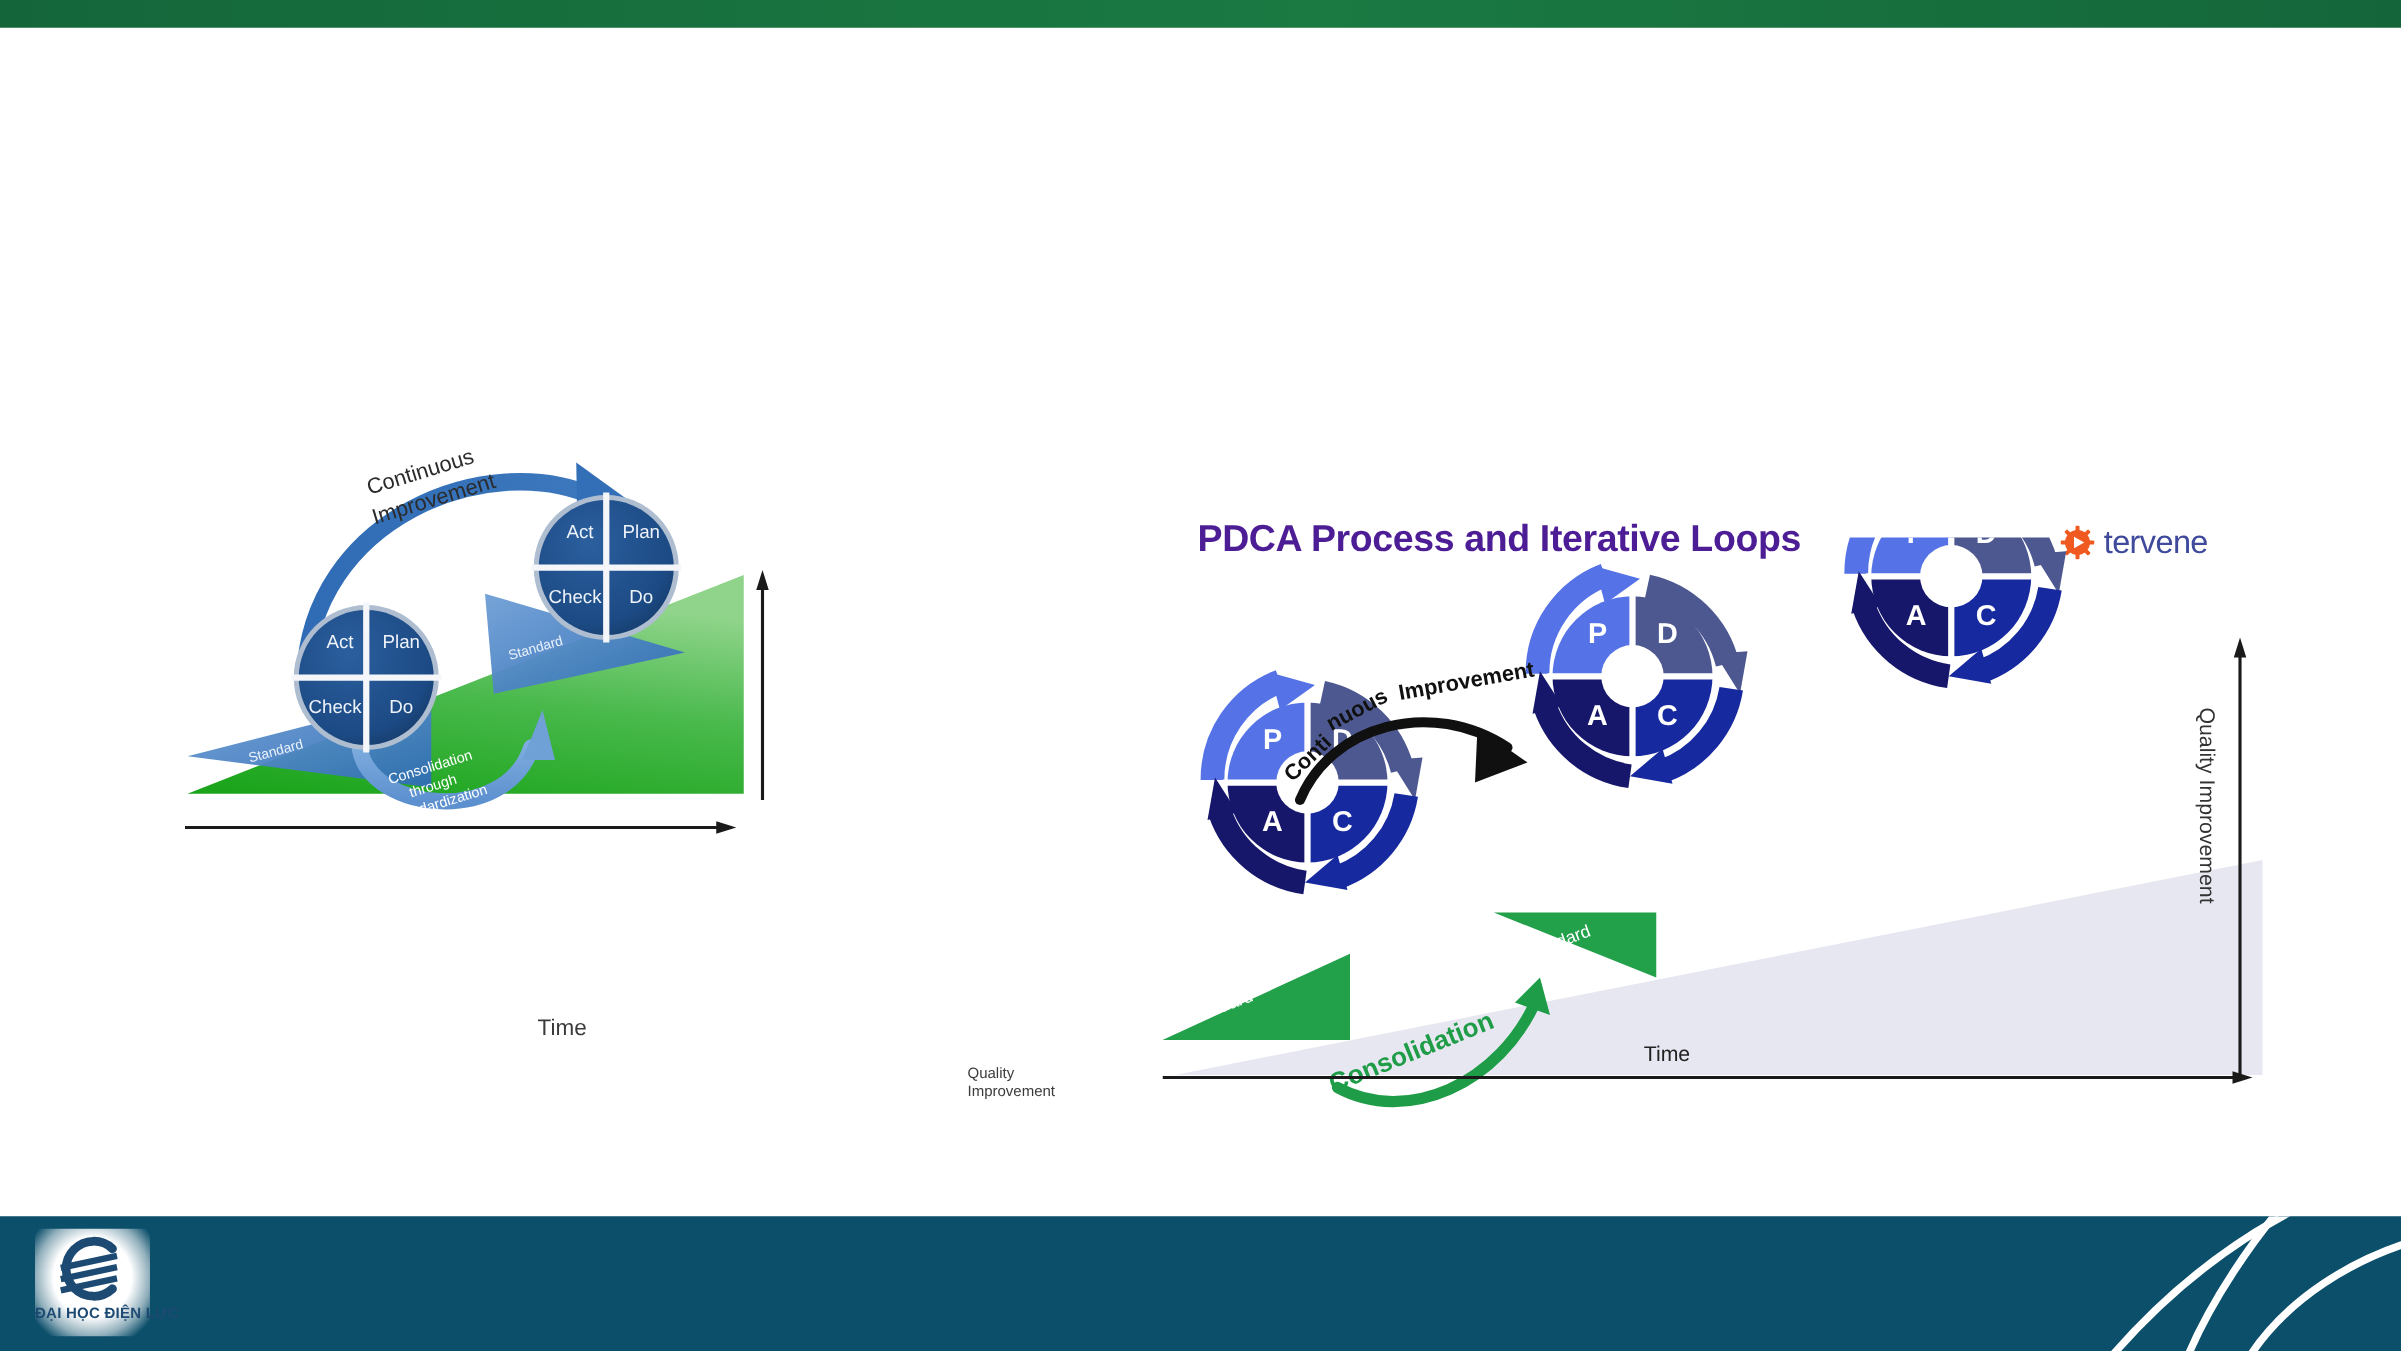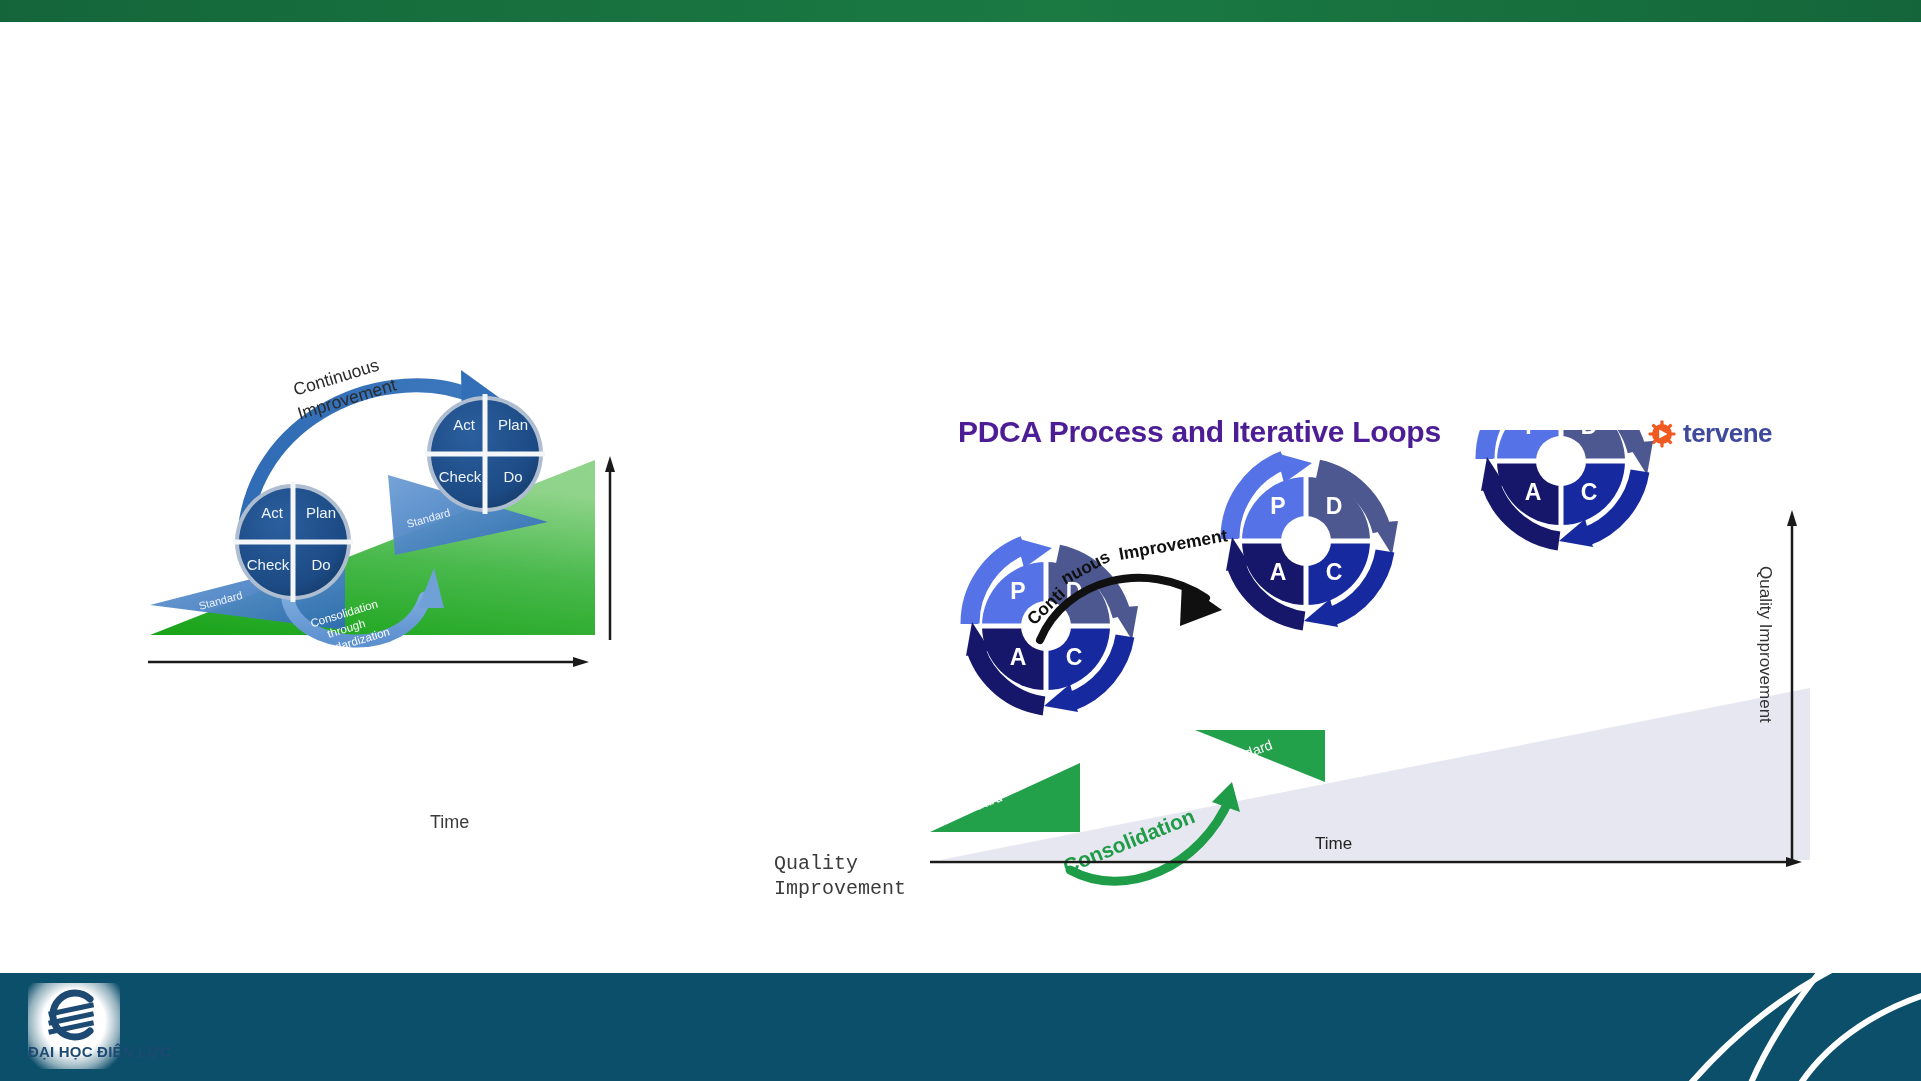--- a/index.html
+++ b/index.html
@@ -31,43 +31,43 @@
   }
   .footer-logo-box{
     position:absolute;left:28px;top:10px;width:92px;height:86px;
     background:radial-gradient(ellipse at 50% 45%,#ffffff 0%,#ffffff 48%,rgba(255,255,255,0.55) 70%,rgba(255,255,255,0.0) 88%);
   }
   .footer-logo-glyph{
     position:absolute;left:0;top:0;width:92px;height:64px;
   }
   .footer-logo-text{
     position:absolute;left:0;top:60px;width:92px;
-    text-align:center;font-size:15px;font-weight:bold;color:#1d4a73;
+    text-align:center;font-size:12px;font-weight:bold;color:#1d4a73;
     letter-spacing:.2px;white-space:nowrap;
   }
   .footer-curves{position:absolute;right:0;bottom:0;width:420px;height:108px;}
 
   
   .diagram-left{position:absolute;left:140px;top:330px;width:640px;height:370px;}
   .dl-svg{position:absolute;left:0;top:0;}
   .qi-label-left{
     position:absolute;left:634px;top:521px;width:140px;
-    font-size:20px;color:#3b3b3b;line-height:1.25;font-family:Liberation Mono, monospace;
+    font-size:12px;color:#3b3b3b;line-height:1.25;font-family:Liberation Sans, sans-serif;
   }
   .dr-title{
     position:absolute;left:958px;top:415px;
     font-size:30px;font-weight:bold;color:#4c1d95;
     letter-spacing:-0.3px;white-space:nowrap;
   }
   .tervene-logo{
     position:absolute;left:1648px;top:418px;
     display:flex;align-items:center;gap:7px;
   }
   .tervene-word{
-    font-size:26px;font-weight:bold;color:#3f4a9c;letter-spacing:-.5px;text-align:right;
+    font-size:26px;font-weight:normal;color:#3f4a9c;letter-spacing:-.5px;text-align:right;
   }
   .qi-label-right{
     position:absolute;left:1775px;top:566px;
     font-size:17px;color:#333;
     transform:rotate(90deg);transform-origin:left top;white-space:nowrap;
   }
   .time-label-right{
     position:absolute;left:1315px;top:834px;font-size:17px;color:#222;
   }
   .time-label-left{

